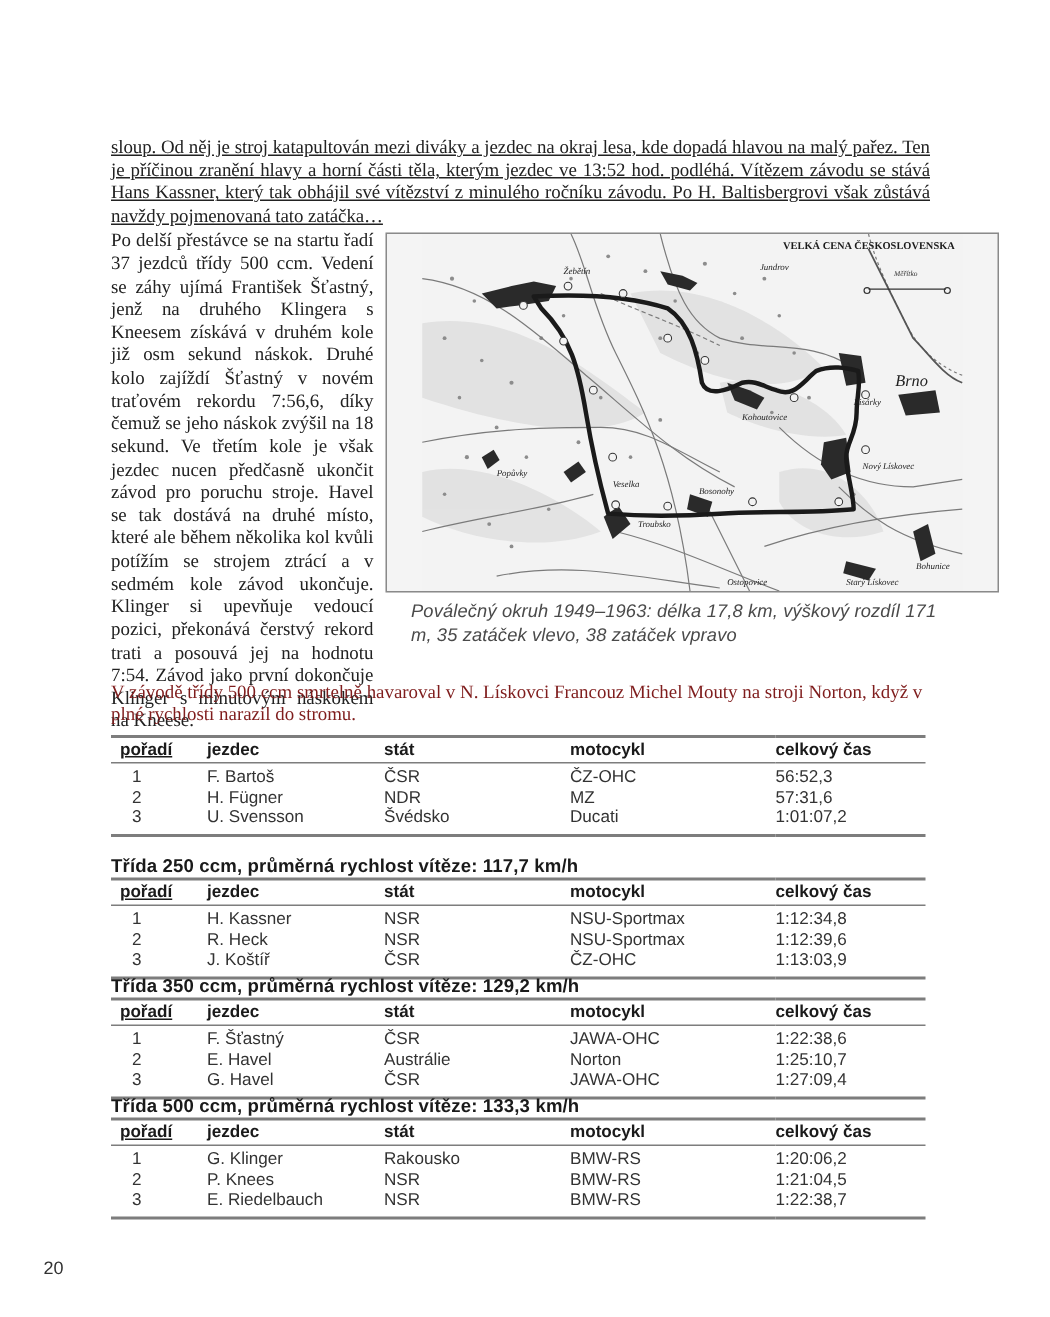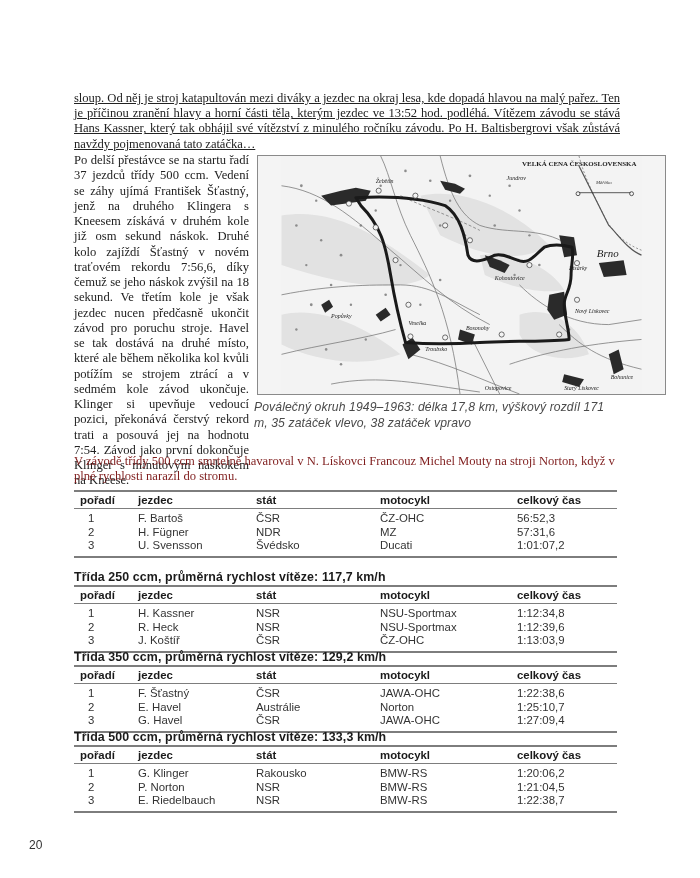--- a/index.html
+++ b/index.html
@@ -16,21 +16,21 @@
       position: absolute; left: 74px; top: 153px; width: 175px;
       font-size: 12.6px; line-height: 15.25px; text-align: justify; margin: 0;
       hyphens: manual; color: #222;
     }
     .map-frame {
       position: absolute; left: 257px; top: 155px; width: 409px; height: 240px;
       border: 1.5px solid #8a8a8a; background: #f4f4f4; overflow: hidden; box-sizing: border-box;
     }
     .map-frame svg { display: block; width: 100%; height: 100%; }
     .caption {
-      position: absolute; left: 254px; top: 399px; width: 366px;
+      position: absolute; left: 274px; top: 399px; width: 366px;
       font-size: 12.2px; line-height: 16px; font-style: italic; color: #4a4a4a; margin: 0;
       letter-spacing: 0.1px;
     }
     .para2 {
       position: absolute; left: 74px; top: 454px; width: 548px;
       font-size: 12.6px; line-height: 15.2px; margin: 0; color: #7f1d1d;
     }
 
     .results { position: absolute; left: 74px; top: 490px; width: 543px; }
     .class-block { margin: 0; height: 80px; }
@@ -47,21 +47,21 @@
       padding: 1px 0 1px 0; height: 14px; border-bottom: 1px solid #7d7d7d;
     }
     table.res td { padding: 0; height: 13.5px; line-height: 13.5px; }
     table.res tr.first td { padding-top: 3px; }
     table.res tr.last td { padding-bottom: 3px; }
     .c1 { width: 58px; padding-left: 6px !important; }
     .c2 { width: 118px; }
     .c3 { width: 124px; margin-left: 10px; }
     .c4 { width: 137px; }
     .c5 { }
-    table.res th.c1 { padding-left: 6px; }
+    table.res th.c1 { padding-left: 6px; text-decoration: underline; }
     table.res td.c1 { padding-left: 14px !important; width: 50px; }
 
     .page-num {
       position: absolute; left: 29px; top: 838px; font-size: 12px; color: #333;
     }
   </style>
 </head>
 <body>
 
 <p class="intro serif">sloup. Od něj je stroj katapultován mezi diváky a jezdec na okraj lesa, kde dopadá hlavou na malý pařez. Ten je příčinou zranění hlavy a horní části těla, kterým jezdec ve 13:52 hod. podléhá. Vítězem závodu se stává Hans Kassner, který tak obhájil své vítězství z minulého ročníku závodu. Po H. Baltisbergrovi však zůstává navždy pojmenovaná tato zatáčka…</p>
@@ -328,21 +328,21 @@
         <tbody>
           <tr class="first">
             <td class="c1">1</td>
             <td class="c2">G. Klinger</td>
             <td class="c3">Rakousko</td>
             <td class="c4">BMW-RS</td>
             <td class="c5">1:20:06,2</td>
           </tr>
           <tr>
             <td class="c1">2</td>
-            <td class="c2">P. Norton</td>
+            <td class="c2">P. Knees</td>
             <td class="c3">NSR</td>
             <td class="c4">BMW-RS</td>
             <td class="c5">1:21:04,5</td>
           </tr>
           <tr class=" last">
             <td class="c1">3</td>
             <td class="c2">E. Riedelbauch</td>
             <td class="c3">NSR</td>
             <td class="c4">BMW-RS</td>
             <td class="c5">1:22:38,7</td>

